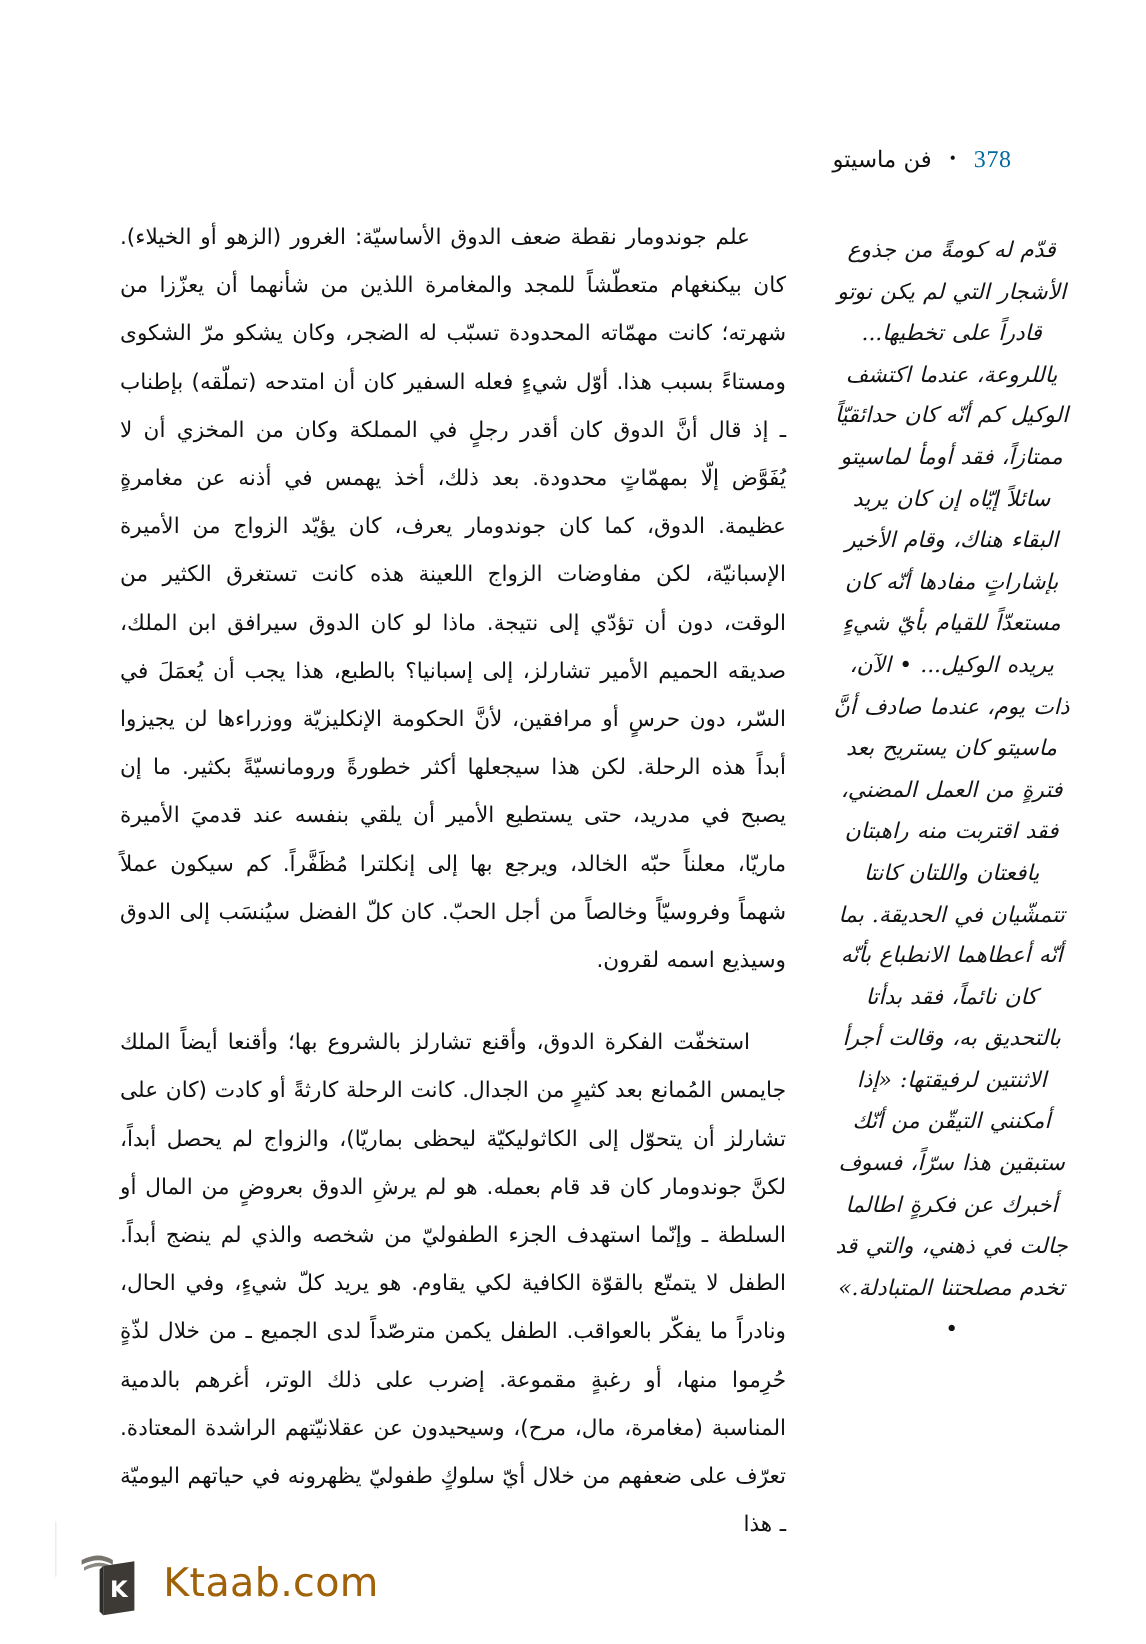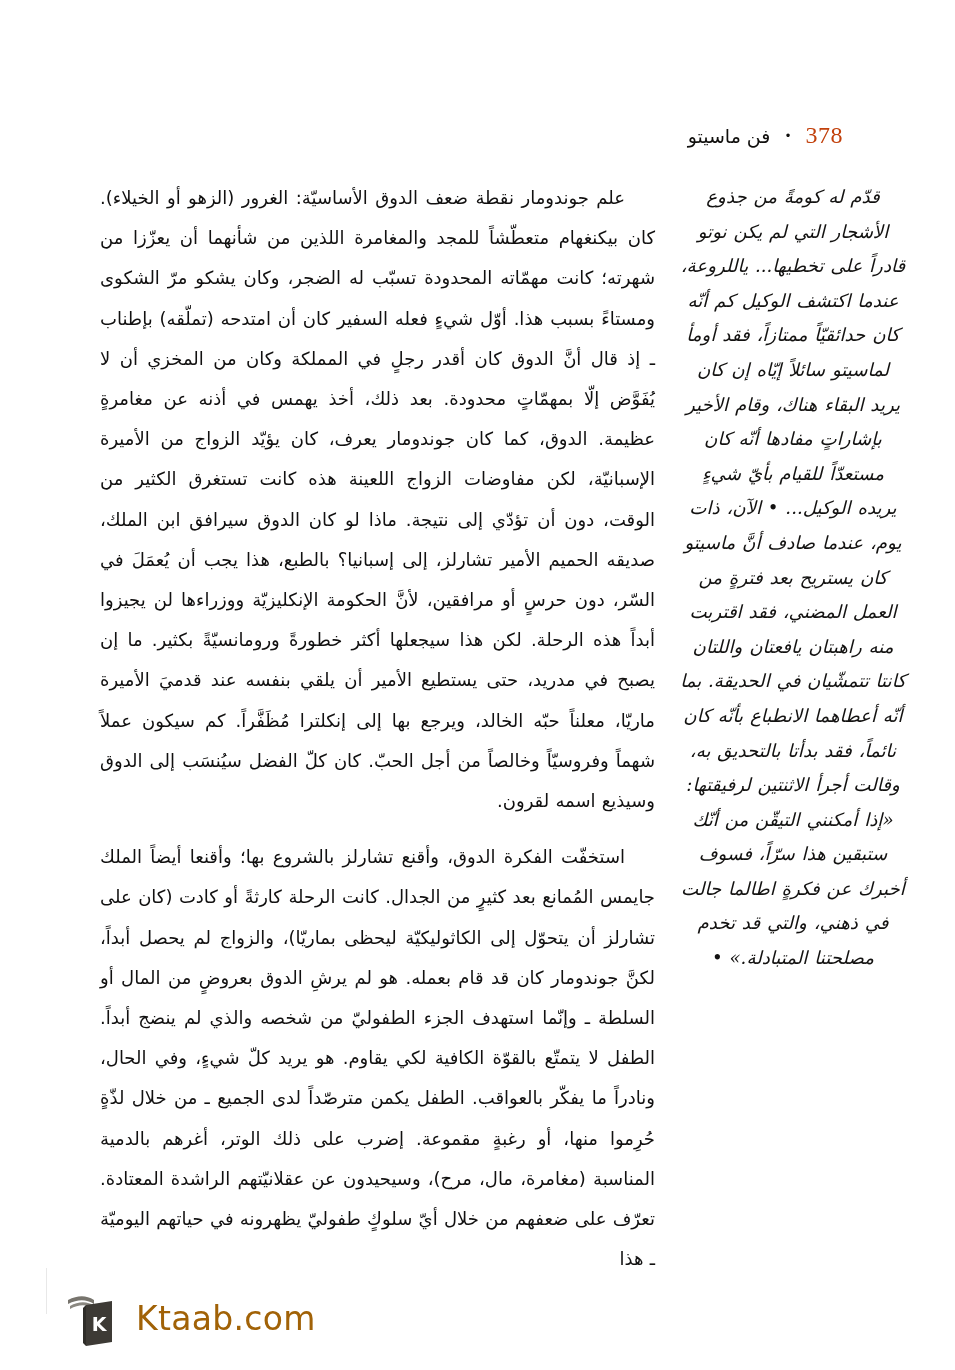--- a/index.html
+++ b/index.html
@@ -43,22 +43,22 @@
   }
   .rh-bullet {
     font-size: 12px;
     color: #100f0d;
     line-height: 1;
     position: relative;
     top: -3px;
   }
   .rh-pageno {
     font-family: "Liberation Serif", serif;
-    font-size: 24px;
-    color: #c2410c;
+    font-size: 20px;
+    color: #0369a1;
     letter-spacing: 0.5px;
     text-align: right;
   }
 
   
   .body-col {
     position: absolute;
     top: 178px;
     right: 300px;
     width: 555px;
@@ -70,37 +70,37 @@
     margin: 0;
     font-family: "DejaVu Sans", sans-serif;
     font-size: 18px;
     line-height: 40.2px;
     color: #111010;
     text-align: justify;
     text-indent: 30px;
     word-spacing: 0.5px;
   }
   .body-col p + p {
-    margin-top: 16px;
+    margin-top: 28px;
   }
   .body-col p:last-child {
     text-align: justify;
   }
 
   
   .margin-note {
     position: absolute;
     top: 180px;
     right: 48px;
     width: 228px;
     direction: rtl;
     text-align: center;
   }
   .margin-note p {
-    margin: 0;
+    margin: 12px;
     font-family: "DejaVu Serif", serif;
     font-style: italic;
     font-size: 18.2px;
     line-height: 34.6px;
     color: #131211;
     text-align: center;
     word-spacing: 1px;
   }
 
   

